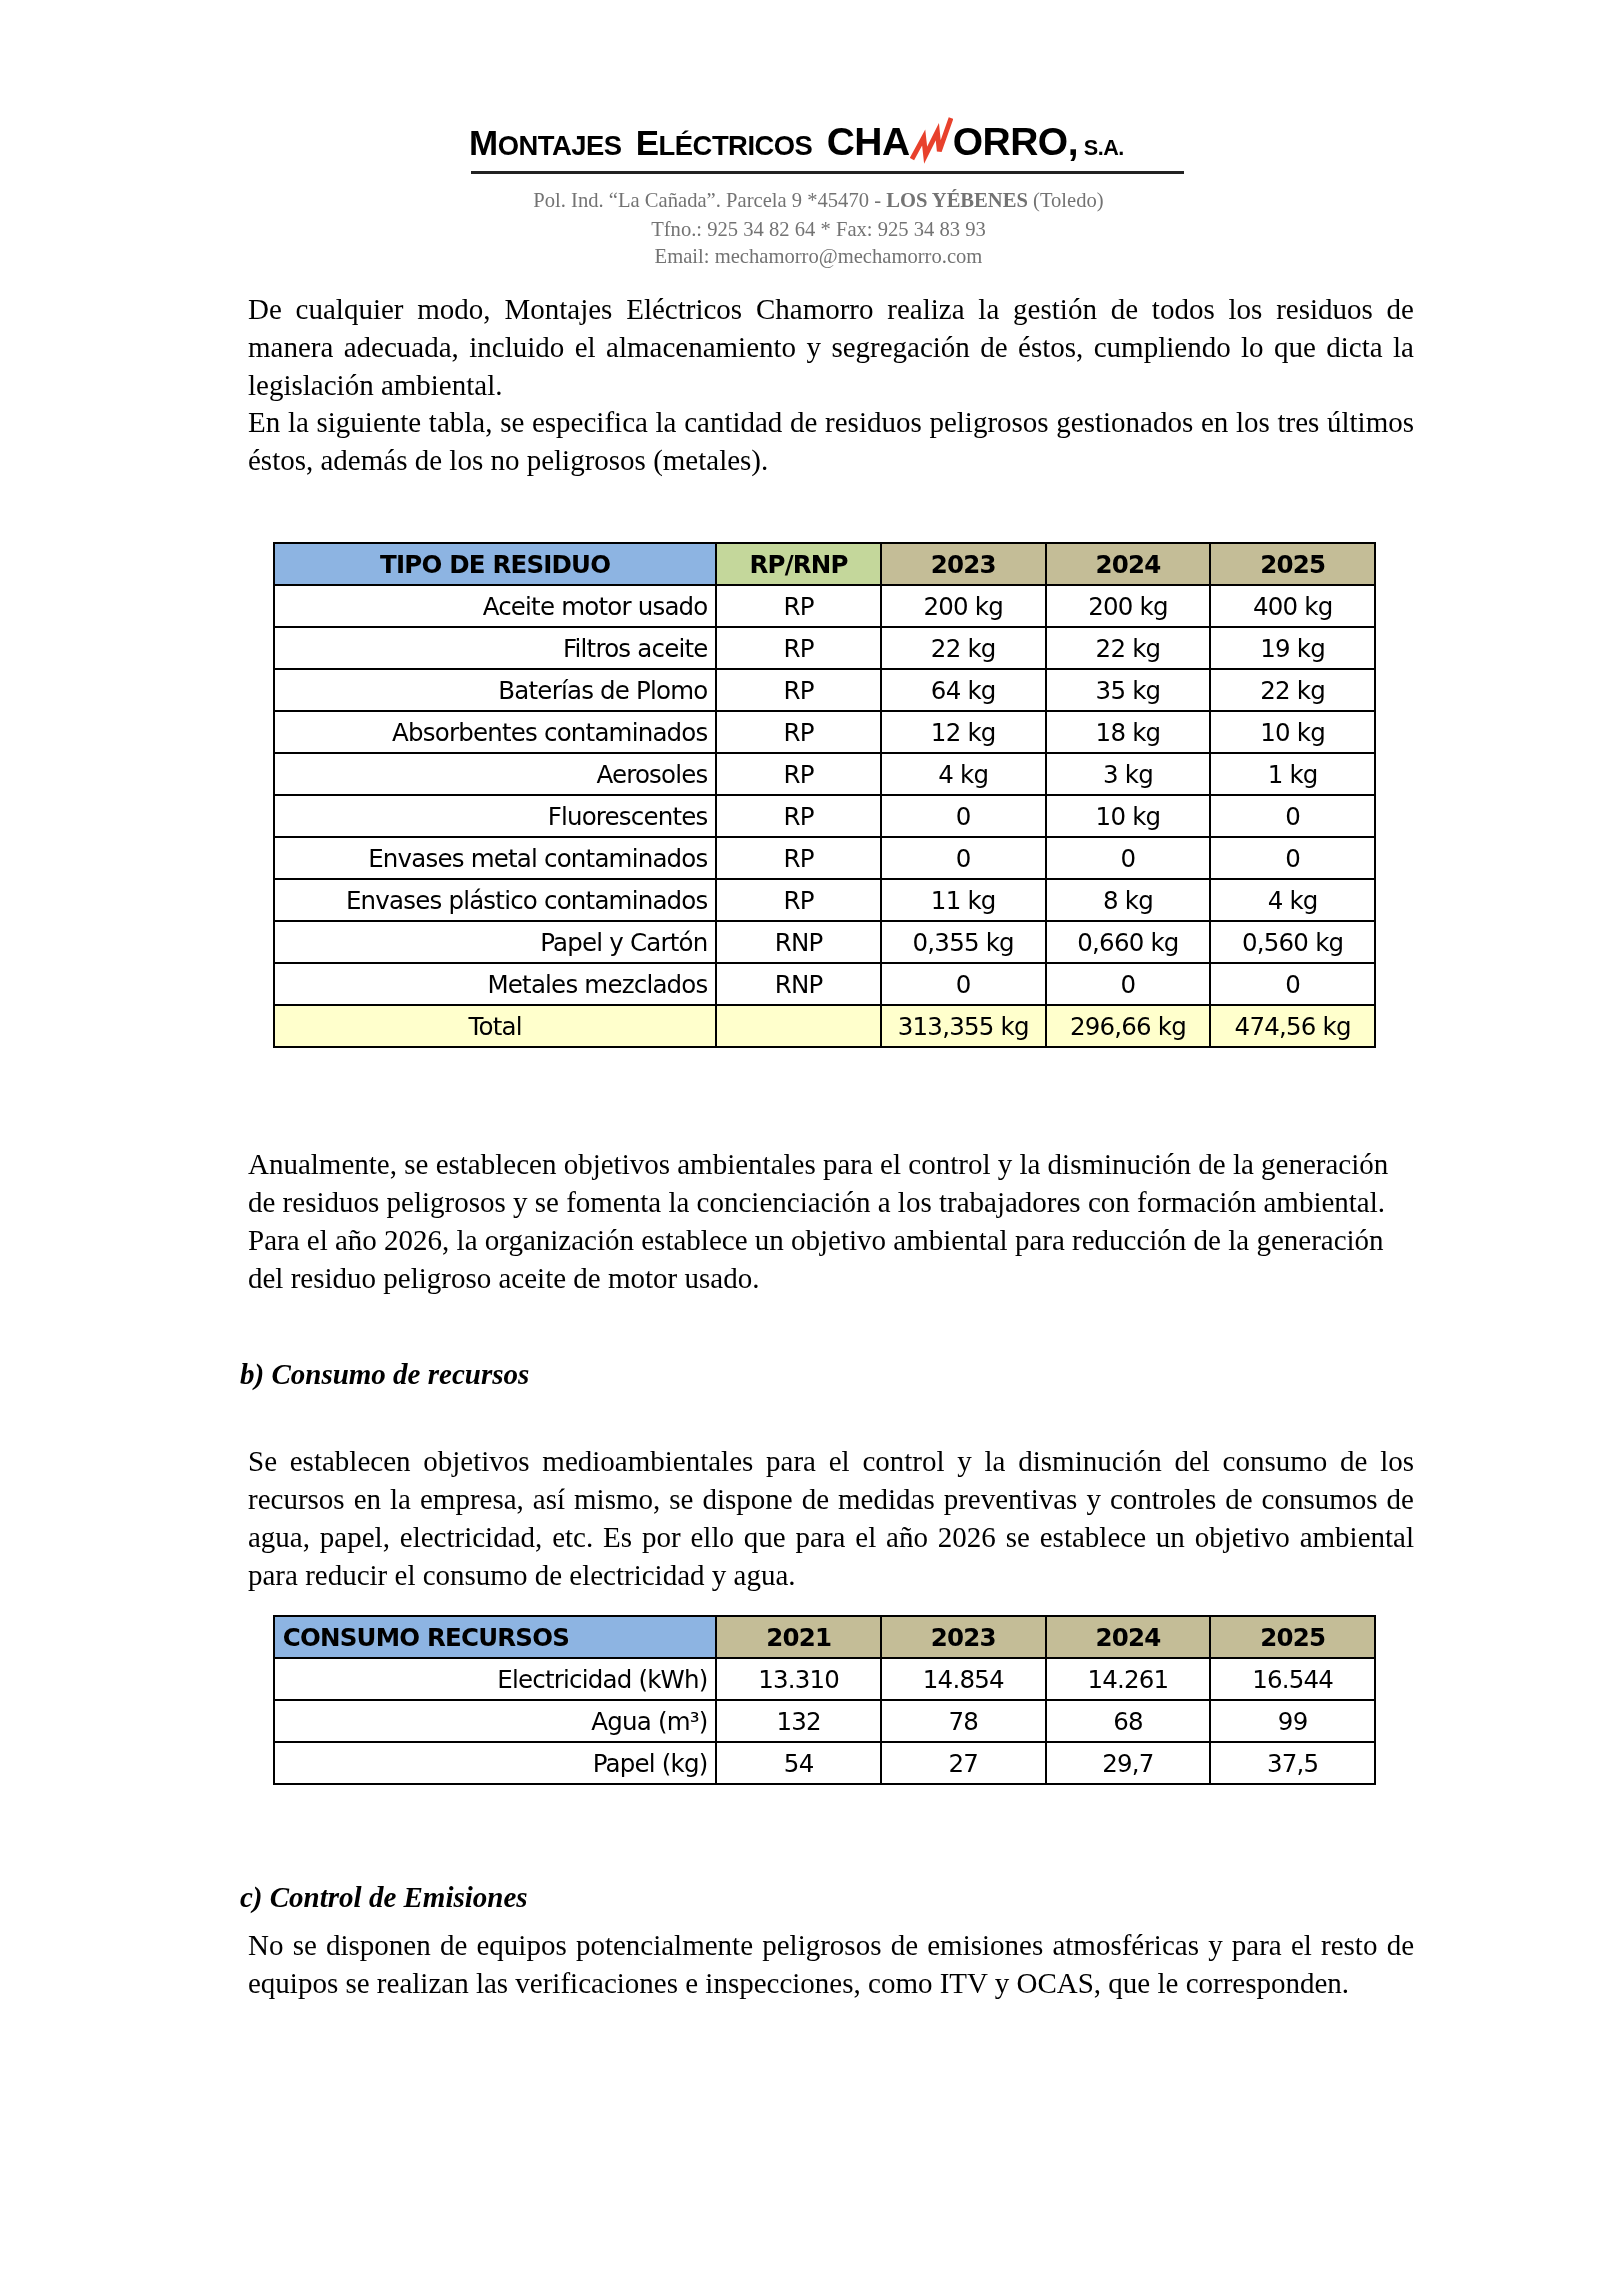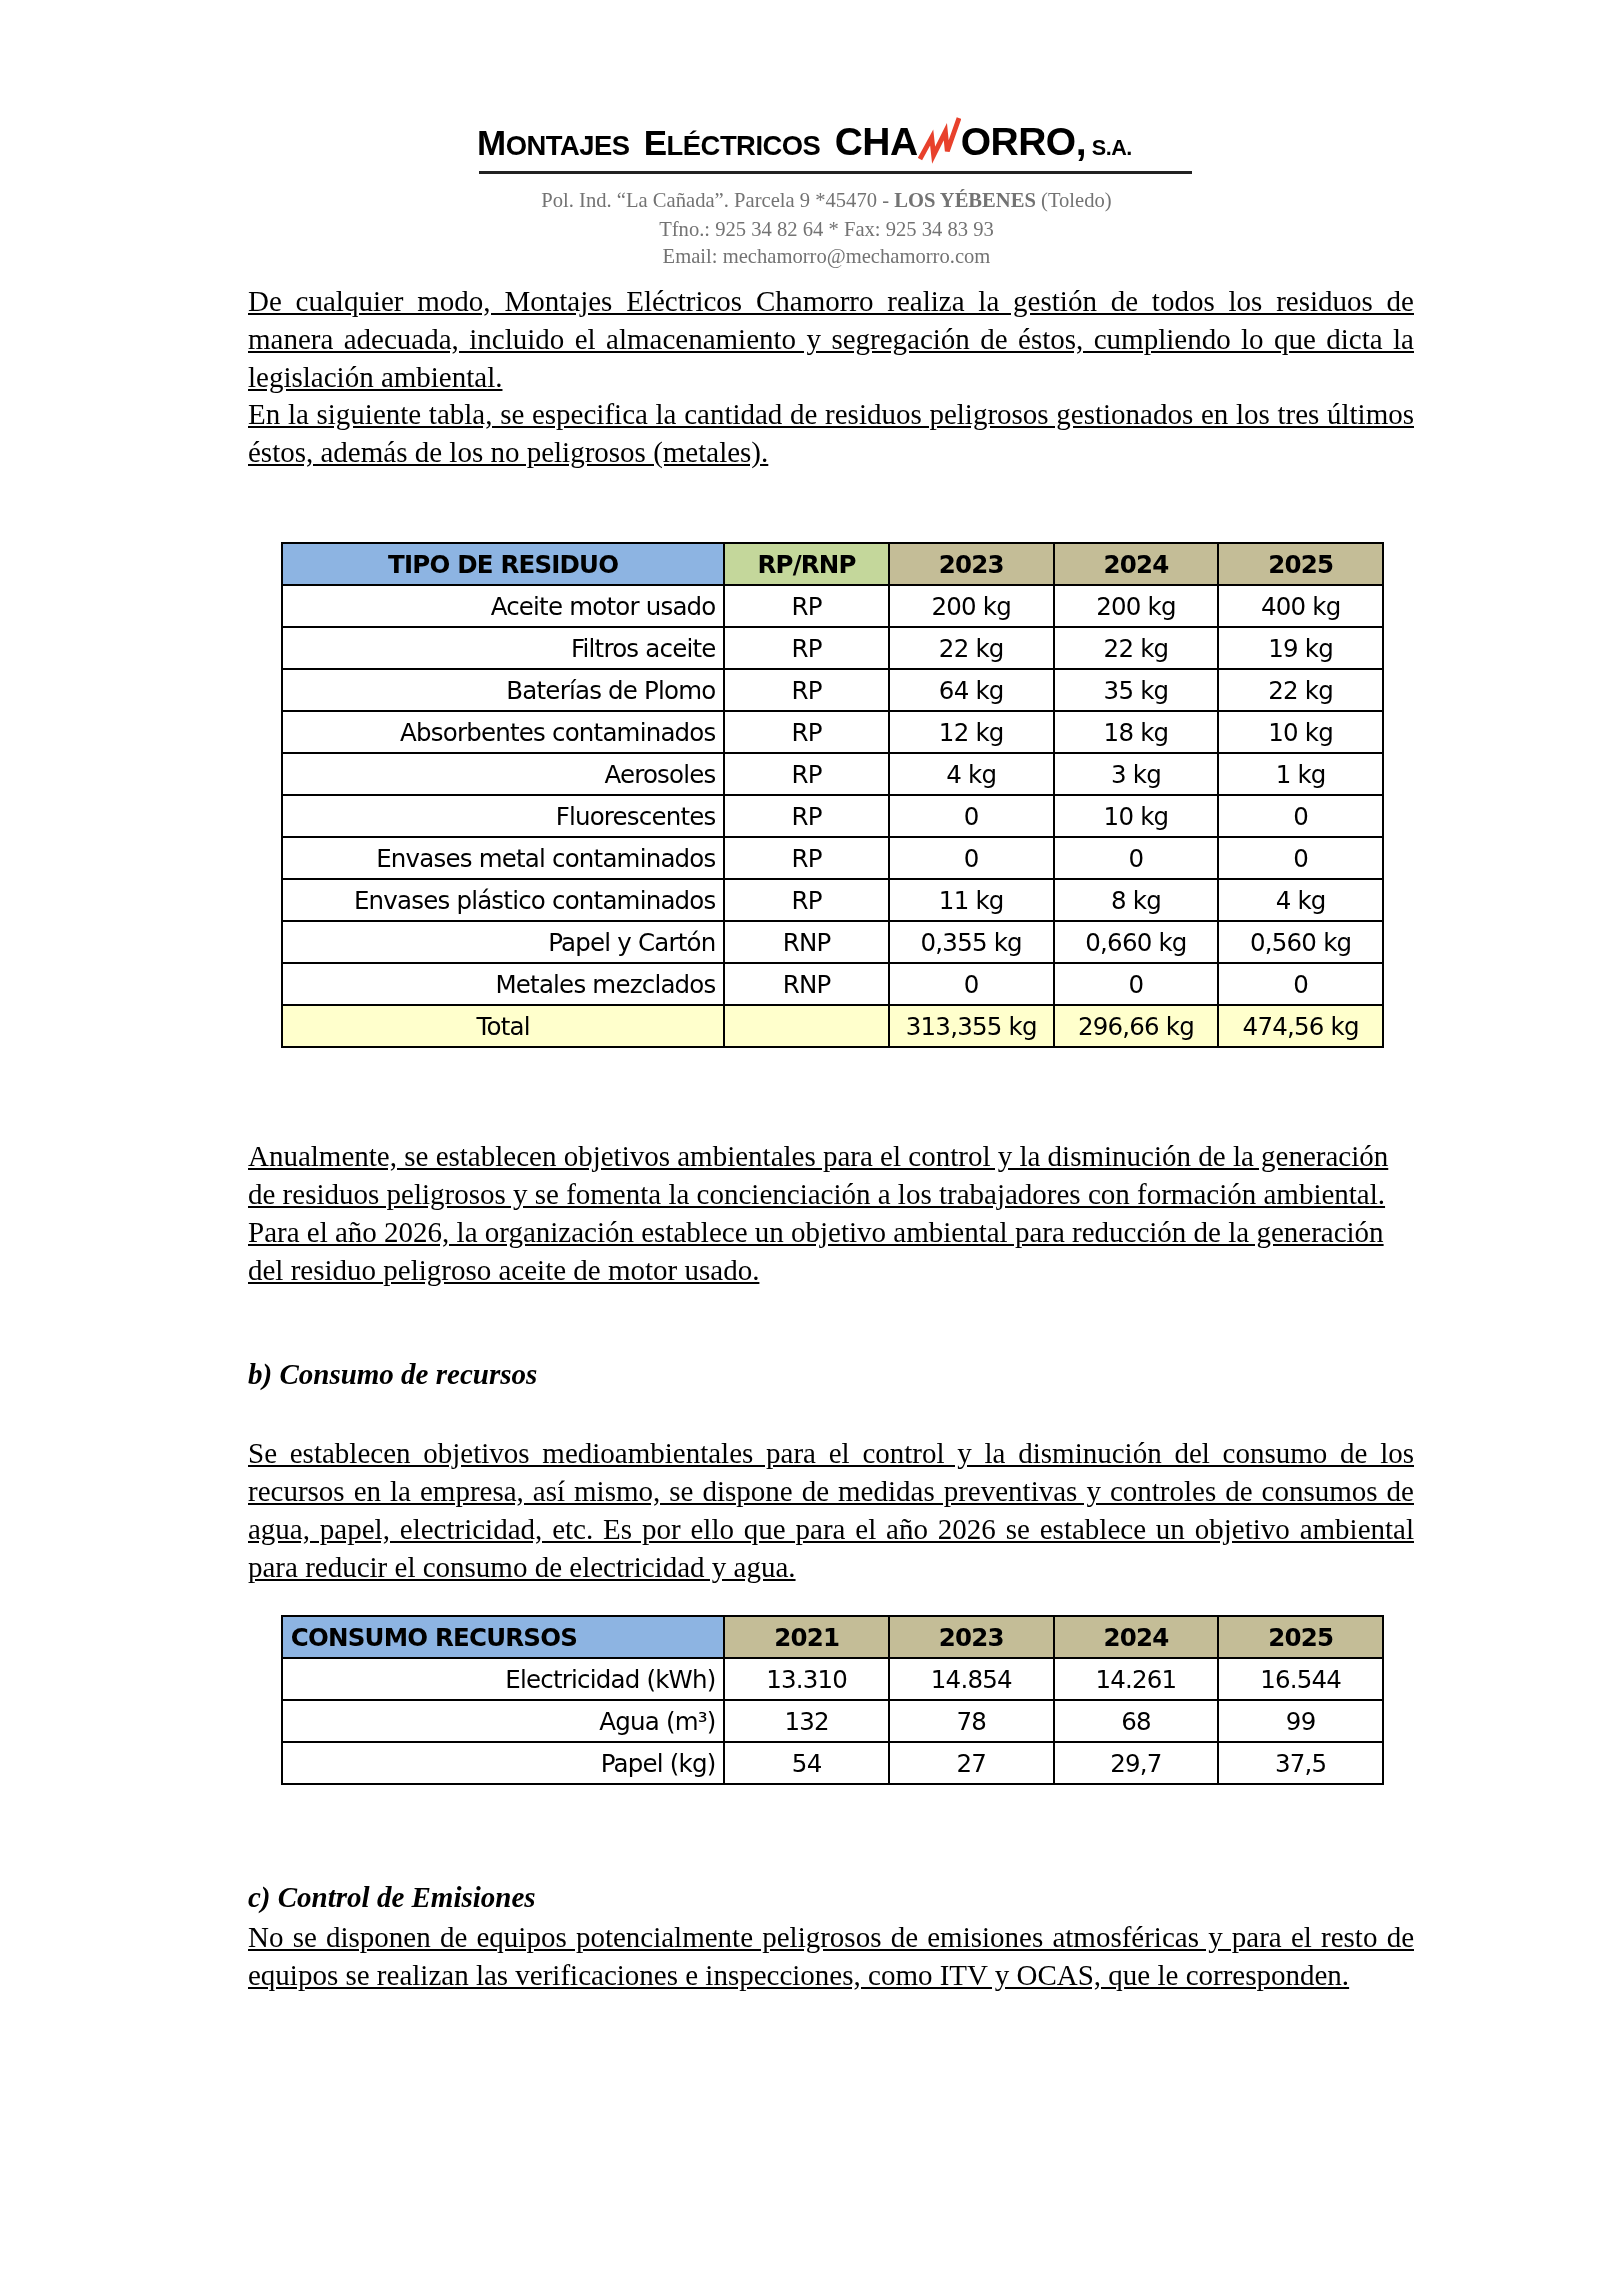--- a/index.html
+++ b/index.html
@@ -1,35 +1,35 @@
 <!DOCTYPE html>
 <html><head>
 <meta charset="utf-8">
 <style>
   html, body { margin: 0; padding: 0; background: #ffffff; }
   body { width: 1621px; height: 2293px; position: relative; overflow: hidden; color: #000; }
-  .page { position: absolute; left: 16px; top: 0; width: 1506px; height: 2293px; }
+  .page { position: absolute; left: 8px; top: 0; width: 1506px; height: 2293px; }
 
   
   .letterhead { position: absolute; left: 0; top: 0; width: 1621px; }
   .logo-line { position: absolute; left: 461px; top: 116px; width: 725px; height: 49px;
     font-family: "Liberation Sans", sans-serif; font-weight: bold; white-space: nowrap; }
   .logo-word { display: inline-block; font-size: 35px; letter-spacing: -0.5px; vertical-align: baseline; }
   .logo-word .sc { font-size: 27.4px; }
   .logo-cha { font-size: 39px; letter-spacing: -0.5px; }
   .logo-sa { font-size: 21.6px; margin-left: 5.9px; }
   .zigzag { display: inline-block; width: 43px; height: 49px; vertical-align: -9.8px; }
   .logo-rule { position: absolute; left: 463px; top: 171px; width: 713px; height: 2.9px; background: #222; }
   .addr { position: absolute; left: 0; width: 1621px; text-align: center;
     font-family: "Liberation Serif", serif; font-size: 20.6px; color: #737373; }
   .addr b { font-weight: bold; }
 
   
   .para { position: absolute; left: 232px; width: 1166px; font-family: "Liberation Serif", serif;
-    font-size: 29px; line-height: 38px; text-align: justify; margin: 0; text-decoration: underline; }
+    font-size: 29px; line-height: 38px; text-align: justify; margin: 8px; }
   .para.left { text-align: left; }
   .heading { position: absolute; left: 232px; font-family: "Liberation Serif", serif;
     font-size: 29px; font-style: italic; font-weight: bold; margin: 0; }
 
   
   table.grid { position: absolute; border-collapse: collapse; font-family: "DejaVu Sans", sans-serif;
     font-size: 24.5px; letter-spacing: -0.8px; }
   table.grid td, table.grid th { border: 2.9px solid #000; padding: 0 7.8px; height: 40px; white-space: nowrap; }
   table.grid th { font-weight: bold; text-align: center; }
   table.grid td { text-align: center; }

